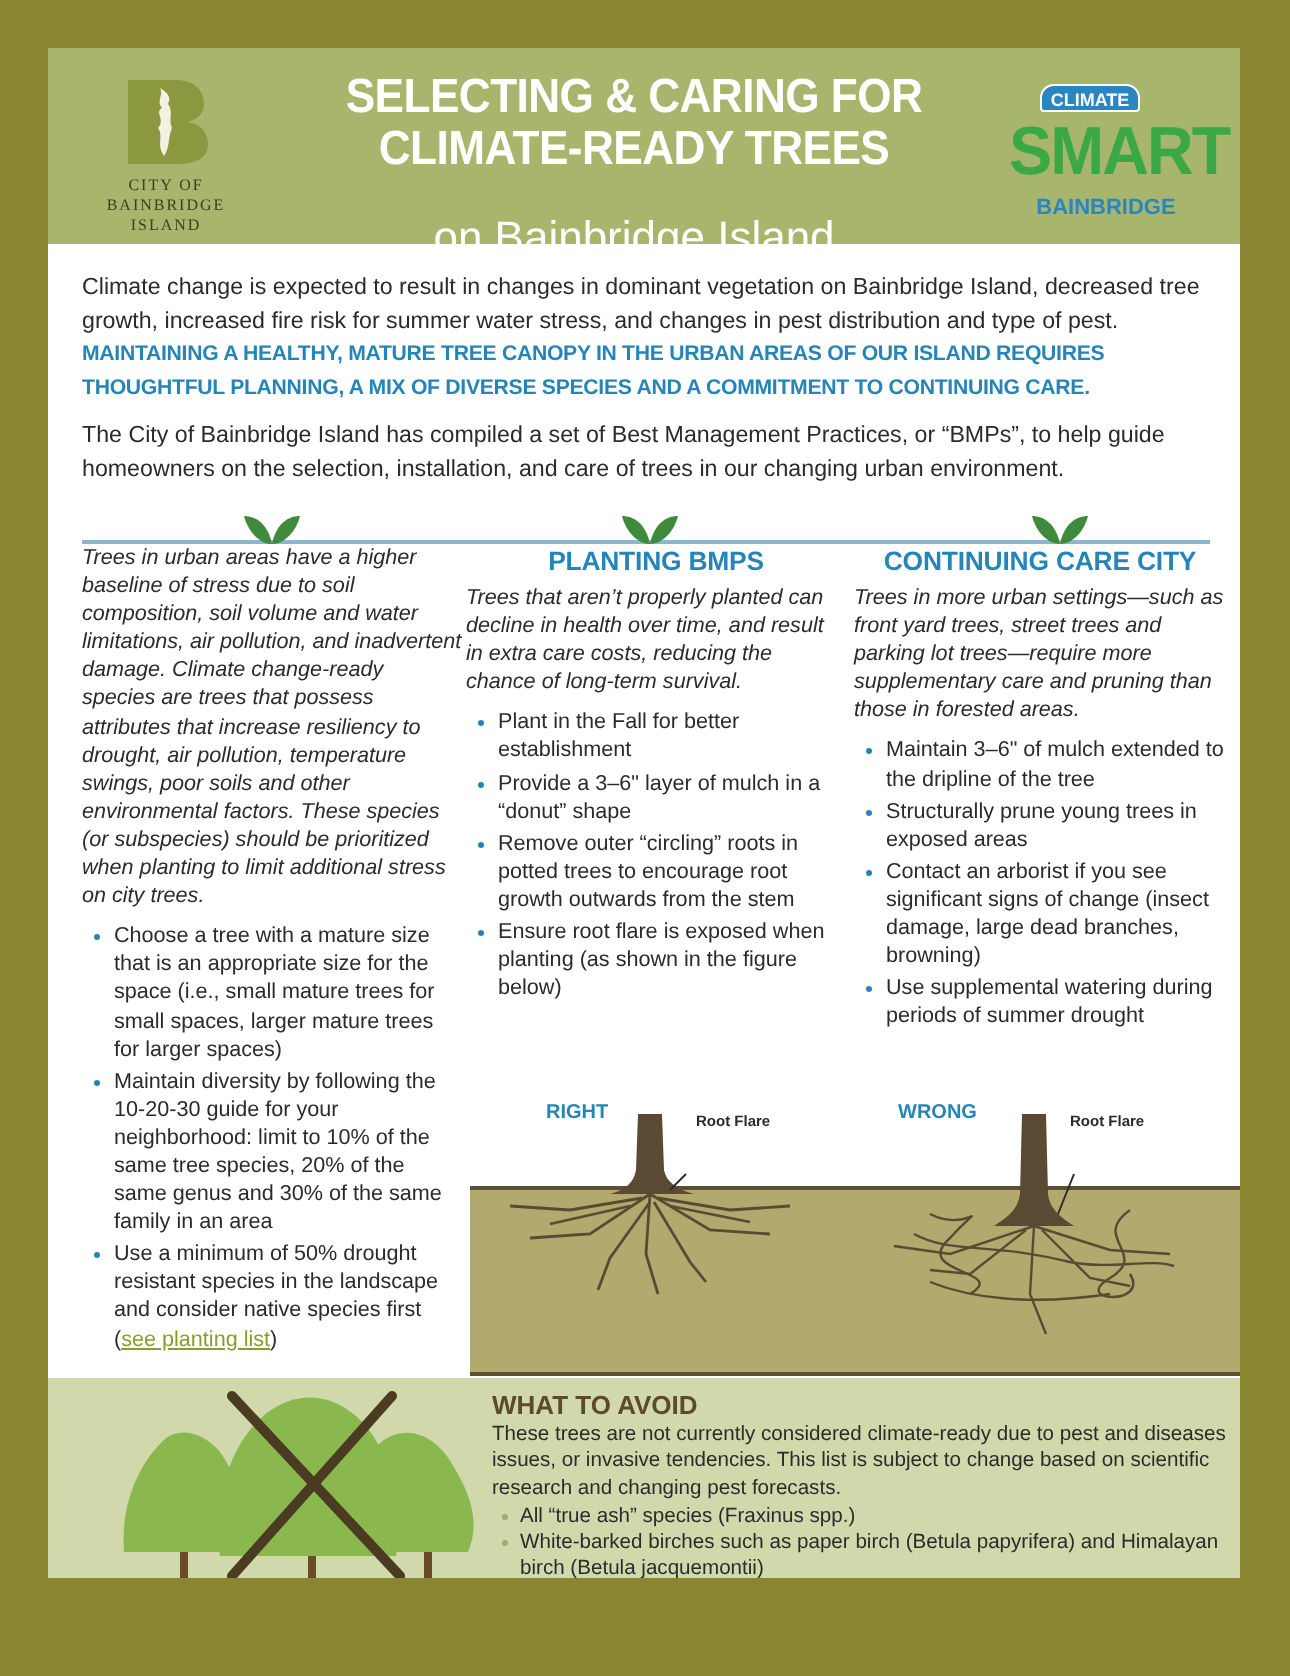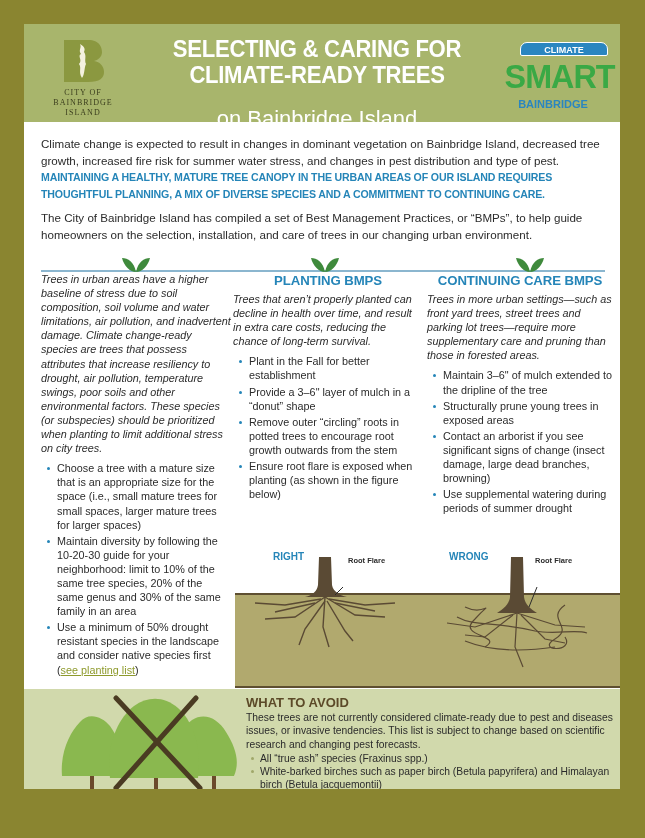--- a/index.html
+++ b/index.html
@@ -29,21 +29,21 @@
     .city-logo .l1 { font-size: 8px; margin-top: 4px; }
     .city-logo .l2 { font-size: 8px; }
     .title-block { position: absolute; left: 128px; top: 12px; width: 330px; text-align: center; color: #ffffff; }
     .title-l1, .title-l2 {
       font-family: "Liberation Sans", sans-serif; font-weight: bold; font-size: 24px; line-height: 26px;
       letter-spacing: -0.3px; transform: scaleX(0.92);
     }
     .title-l3 { font-size: 22px; line-height: 28px; margin-top: 17px; }
     .smart-logo { position: absolute; left: 474px; top: 12px; width: 110px; height: 80px; }
     .smart-logo .climate-banner {
-      position: absolute; left: 22px; top: 6px; width: 88px; height: 14px; background: #2a86c0;
+      position: absolute; left: 22px; top: 6px; width: 50px; height: 14px; background: #2a86c0;
       border-radius: 7px 7px 2px 2px; color: #fff; font-weight: bold; font-size: 9px; text-align: center; line-height: 14px;
       border: 1px solid #fff;
     }
     .smart-logo .smart-word {
       position: absolute; left: 4px; top: 22px; width: 102px; text-align: center;
       font-weight: bold; font-size: 34px; line-height: 36px; color: #3aa945; letter-spacing: -1px;
       transform: scaleX(0.95);
     }
     .smart-logo .bain-word {
       position: absolute; left: 0; top: 62px; width: 110px; text-align: center;
@@ -160,21 +160,21 @@
     <p>Trees that aren’t properly planted can decline in health over time, and result in extra care costs, reducing the chance of long-term survival.</p>
     <ul>
       <li>Plant in the Fall for better establishment</li>
       <li>Provide a 3–6" layer of mulch in a “donut” shape</li>
       <li>Remove outer “circling” roots in potted trees to encourage root growth outwards from the stem</li>
       <li>Ensure root flare is exposed when planting (as shown in the figure below)</li>
     </ul>
   </div>
 
   <div class="col col3">
-    <h2>CONTINUING CARE BMPS</h2>
+    <h2>CONTINUING CARE CITY</h2>
     <p>Trees in more urban settings—such as front yard trees, street trees and parking lot trees—require more supplementary care and pruning than those in forested areas.</p>
     <ul>
       <li>Maintain 3–6" of mulch extended to the dripline of the tree</li>
       <li>Structurally prune young trees in exposed areas</li>
       <li>Contact an arborist if you see significant signs of change (insect damage, large dead branches, browning)</li>
       <li>Use supplemental watering during periods of summer drought</li>
     </ul>
   </div>
 
   <div class="diagram">

